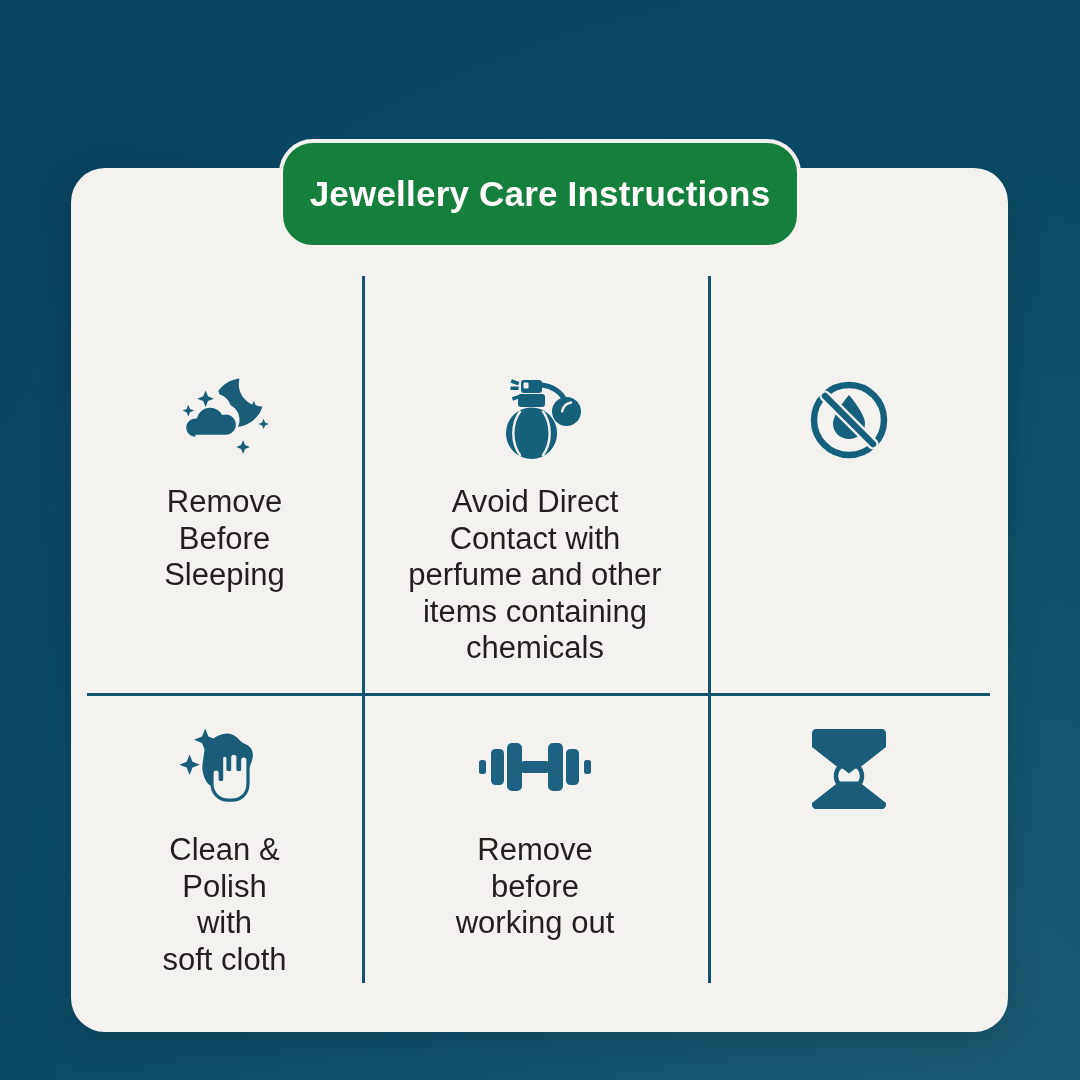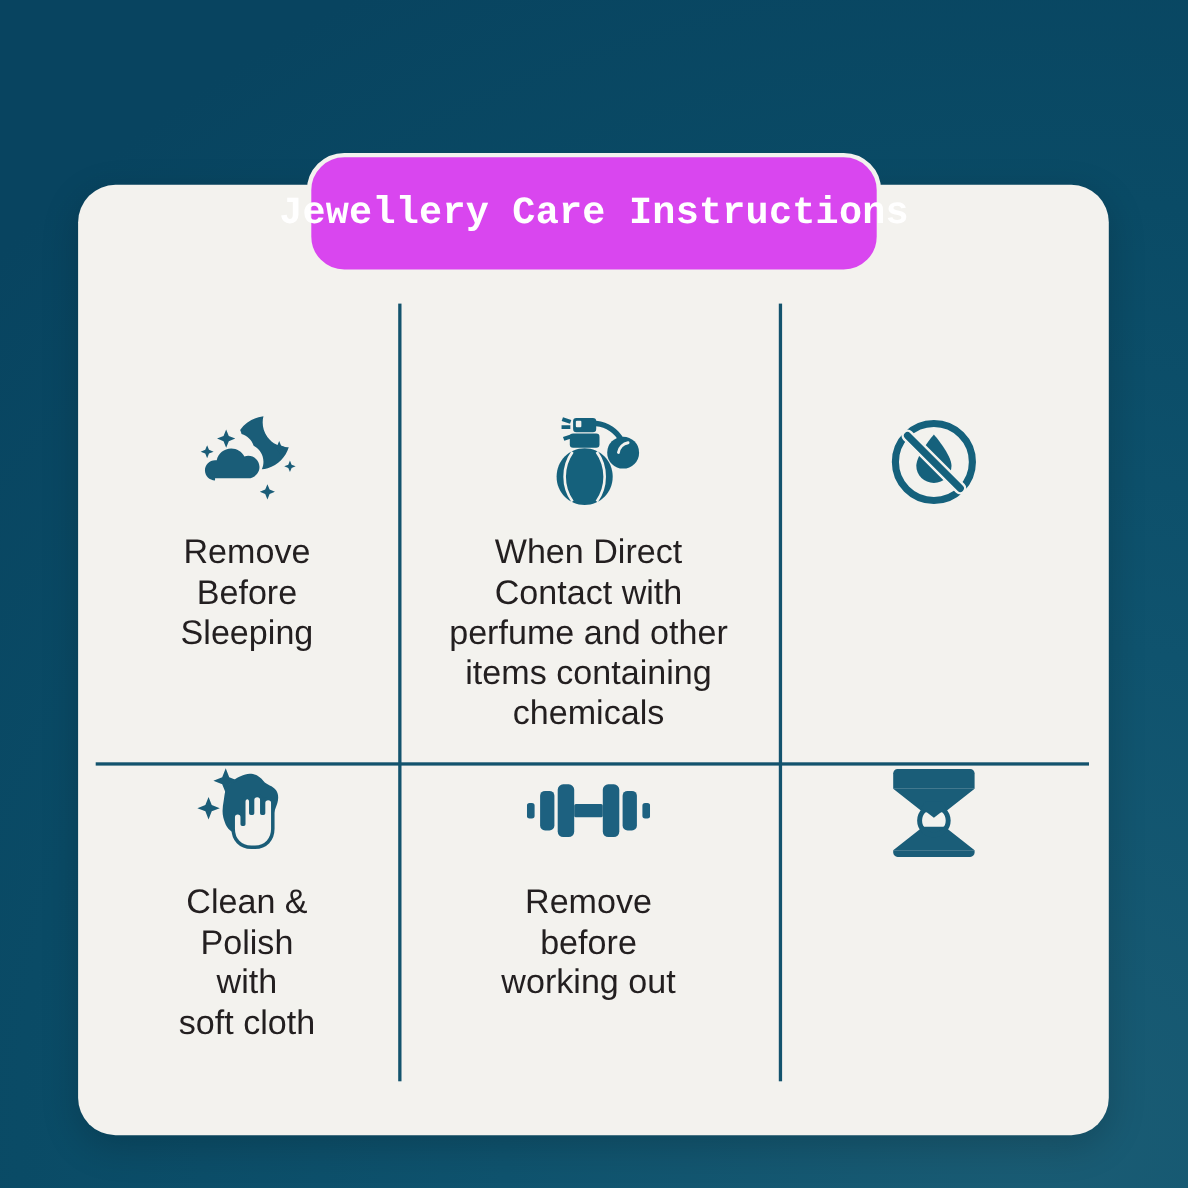--- a/index.html
+++ b/index.html
@@ -36,28 +36,27 @@
     box-shadow: 0 10px 34px rgba(0,0,0,0.18);
   }
 
   
   #title-pill {
     position: absolute;
     left: 279px;
     top: 139px;
     width: 522px;
     height: 110px;
-    background: #d946ef;
+    background: #15803d;
     border: 4px solid #f3f2ee;
     border-radius: 34px;
     display: flex;
     align-items: center;
     justify-content: center;
     z-index: 5;
-    font-family: Liberation Mono, monospace;
   }
   #title-pill .title-text {
     color: #ffffff;
     font-size: 35px;
     font-weight: 700;
     letter-spacing: 0.2px;
     white-space: nowrap;
   }
 
   
@@ -75,21 +74,21 @@
   .cell {
     position: relative;
     display: flex;
     flex-direction: column;
     align-items: center;
     padding: 0 6px;
   }
 
   
   .cell.r1 { justify-content: flex-start; padding-top: 98px; }
-  .cell.r2 { justify-content: flex-start; }
+  .cell.r2 { justify-content: flex-start; padding-top: 30px; }
 
   
   .vrule {
     position: absolute;
     width: 3px;
     background: #13536d;
     z-index: 2;
   }
   #vrule-1 { left: 362px; top: 276px; height: 707px; }
   #vrule-2 { left: 708px; top: 276px; height: 707px; }
@@ -174,21 +173,21 @@
 
         <circle cx="81.5" cy="37.5" r="14.5"></circle>
         <path d="M86 28.5c-4.5.8-8 4.3-8.8 8.8" stroke="#f3f2ee" stroke-width="2.6" fill="none" stroke-linecap="round"></path>
 
         <path d="M46.5 33.5c-14.3 0-25.5 11.6-25.5 25.8S32.2 85 46.5 85 72 73.5 72 59.3 60.8 33.5 46.5 33.5z"></path>
 
         <path d="M35.5 36.8c-4.6 6.4-7.2 14.2-7.2 22.6s2.6 16.1 7.2 22.5" stroke="#f3f2ee" stroke-width="2.4" fill="none"></path>
         <path d="M57.5 36.8c4.6 6.4 7.2 14.2 7.2 22.6s-2.6 16.1-7.2 22.5" stroke="#f3f2ee" stroke-width="2.4" fill="none"></path>
       </svg>
     </div>
-    <div class="cell-label">When Direct
+    <div class="cell-label">Avoid Direct
 Contact with
 perfume and other
 items containing
 chemicals</div>
   </div>
 
   <div class="cell r1">
     <div class="icon-wrap">
       <svg width="86" height="86" viewBox="0 0 86 86" aria-hidden="true">
         <circle cx="43" cy="43" r="35" fill="none" stroke="#15617c" stroke-width="6.5"></circle>

